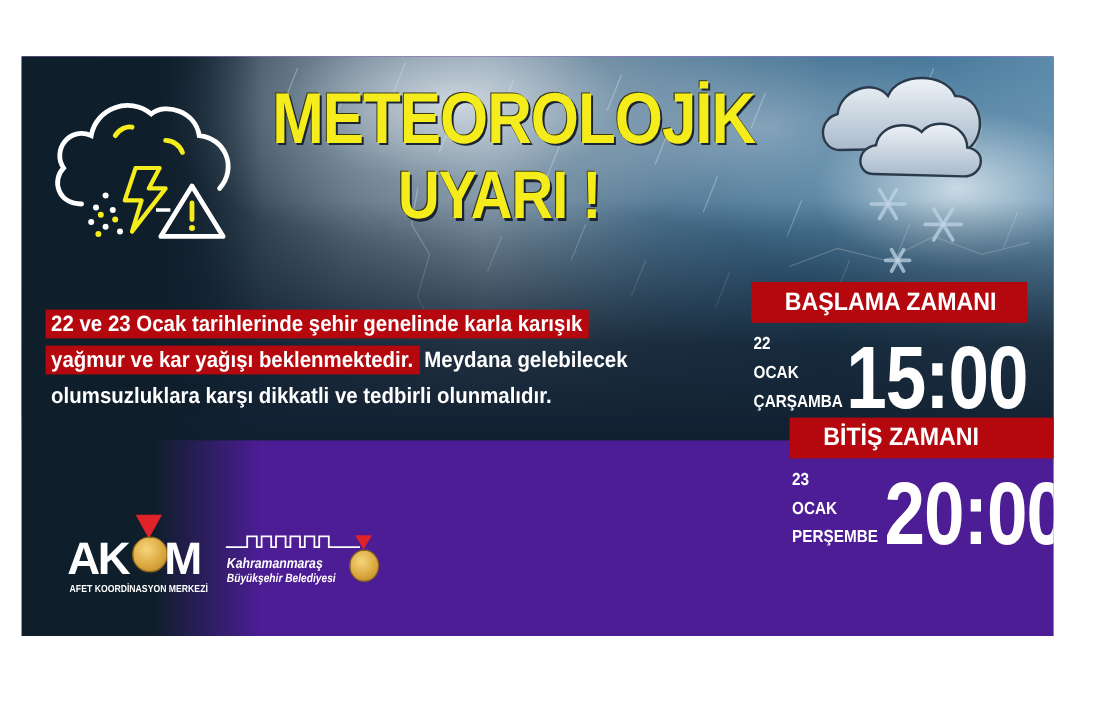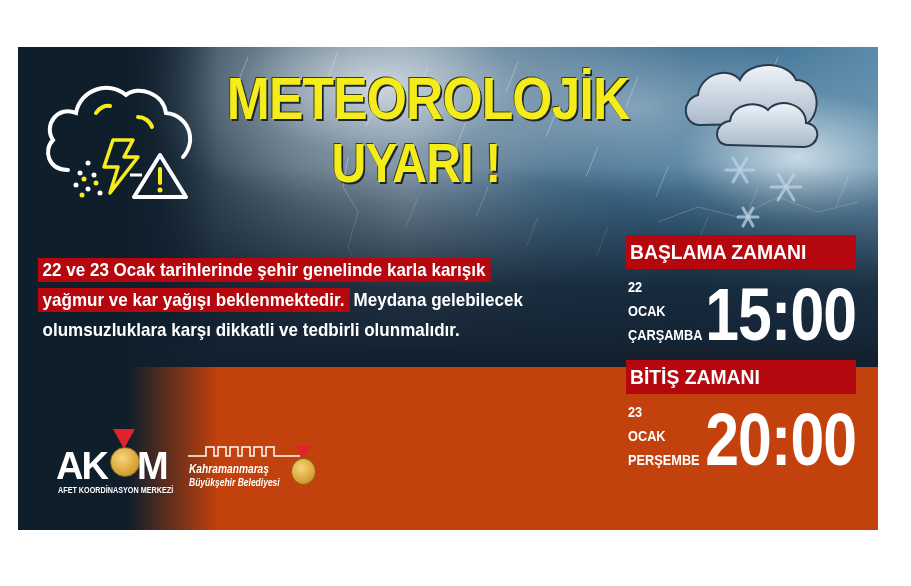--- a/index.html
+++ b/index.html
@@ -1,19 +1,19 @@
 <!DOCTYPE html>
 <html><head>
   <meta charset="utf-8">
   <style>
     html, body { margin: 0; padding: 0; background: #ffffff; }
     body { width: 911px; height: 586px; position: relative; overflow: hidden; font-family: "DejaVu Sans", "Liberation Sans", sans-serif; }
     .banner {
       position: absolute; left: 18px; top: 47px; width: 860px; height: 483px;
-      background: #c2410c; overflow: hidden;
+      background: #4c1d95; overflow: hidden;
     }
     .sky {
       position: absolute; left: 0; top: 0; width: 860px; height: 300px;
       background:
         radial-gradient(ellipse 260px 120px at 360px 40px, rgba(220,228,235,0.85), rgba(160,180,195,0.35) 55%, rgba(0,0,0,0) 100%),
         radial-gradient(ellipse 200px 110px at 780px 110px, rgba(215,228,236,0.9), rgba(120,160,185,0.35) 60%, rgba(0,0,0,0) 100%),
         radial-gradient(ellipse 180px 90px at 620px 60px, rgba(180,200,215,0.6), rgba(0,0,0,0) 100%),
         linear-gradient(90deg, #0f1e2b 0%, #1a2c3b 16%, #5a6e7e 32%, #7d92a2 45%, #4d7592 62%, #37698c 78%, #5c8bab 100%);
     }
     .sky-fade {
@@ -42,21 +42,21 @@
       color: #ffffff; font-family: "Liberation Sans", sans-serif; font-weight: bold;
       font-size: 18.5px; line-height: 30px; transform: scaleX(0.92); transform-origin: left top;
     }
     .msg .line { display: block; white-space: nowrap; height: 30px; }
     .hl { background: #b5080e; padding: 1px 6px 2px 5px; }
     .plain { padding: 0 0 0 4px; }
     .plain-first { padding-left: 5px; }
     .time-box { position: absolute; left: 608px; width: 230px; }
     .time-head {
       background: #b5080e; color: #ffffff; font-family: "Liberation Sans", sans-serif; font-weight: bold;
-      font-size: 21px; height: 34px; line-height: 34px; padding-left: 4px;
+      font-size: 21px; height: 34px; line-height: 34px; padding-left: 28px;
       box-sizing: border-box;
     }
     .time-head span { display: inline-block; transform: scaleX(0.92); transform-origin: left center; }
     .time-row { position: relative; height: 95px; text-decoration: underline; }
     .date-col {
       position: absolute; left: 2px; top: 6px; color: #ffffff;
       font-family: "Liberation Sans", sans-serif; font-weight: bold; font-size: 14.5px; line-height: 24px;
       transform: scaleX(0.88); transform-origin: left top;
     }
     .big-time {
@@ -202,21 +202,21 @@
     <div class="time-row">
       <div class="date-col">
         <div>22</div>
         <div>OCAK</div>
         <div>ÇARŞAMBA</div>
       </div>
       <div class="big-time">15:00</div>
     </div>
   </div>
 
-  <div class="time-box" style="top:313px;">
+  <div class="time-box" style="top:301px;margin-left:32px;">
     <div class="time-head"><span>BİTİŞ ZAMANI</span></div>
     <div class="time-row">
       <div class="date-col">
         <div>23</div>
         <div>OCAK</div>
         <div>PERŞEMBE</div>
       </div>
       <div class="big-time">20:00</div>
     </div>
   </div>

